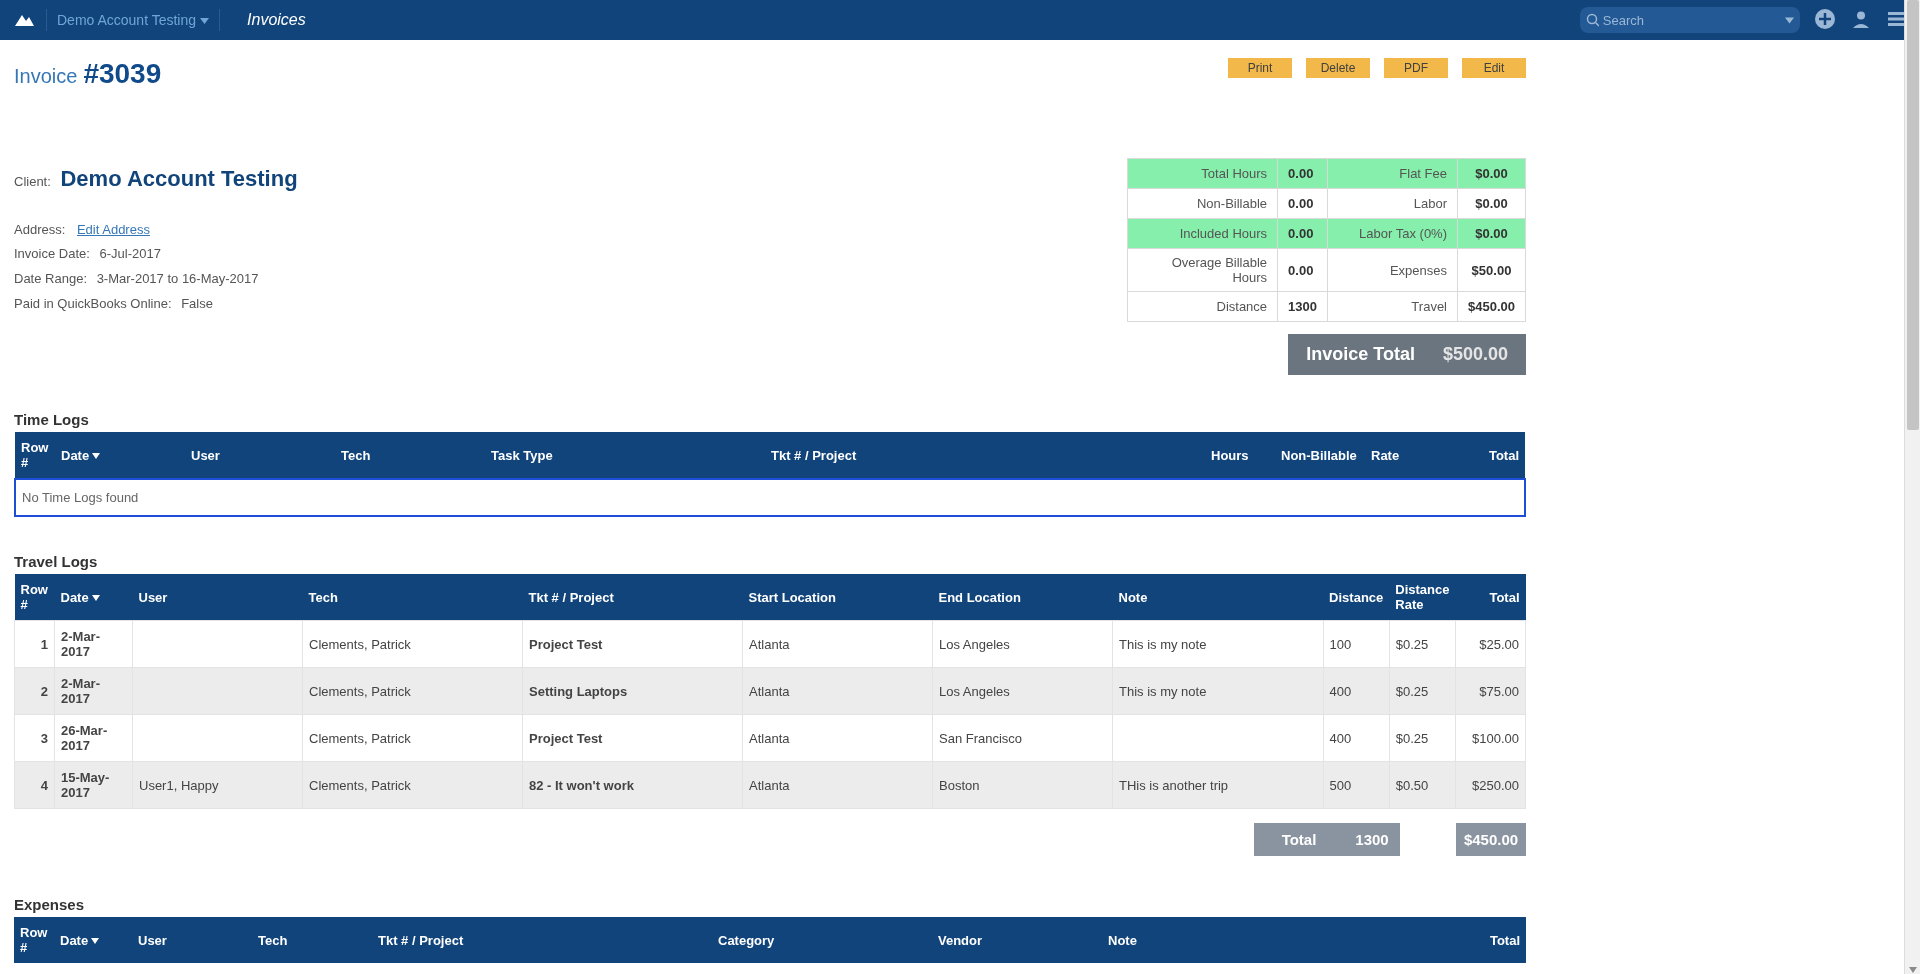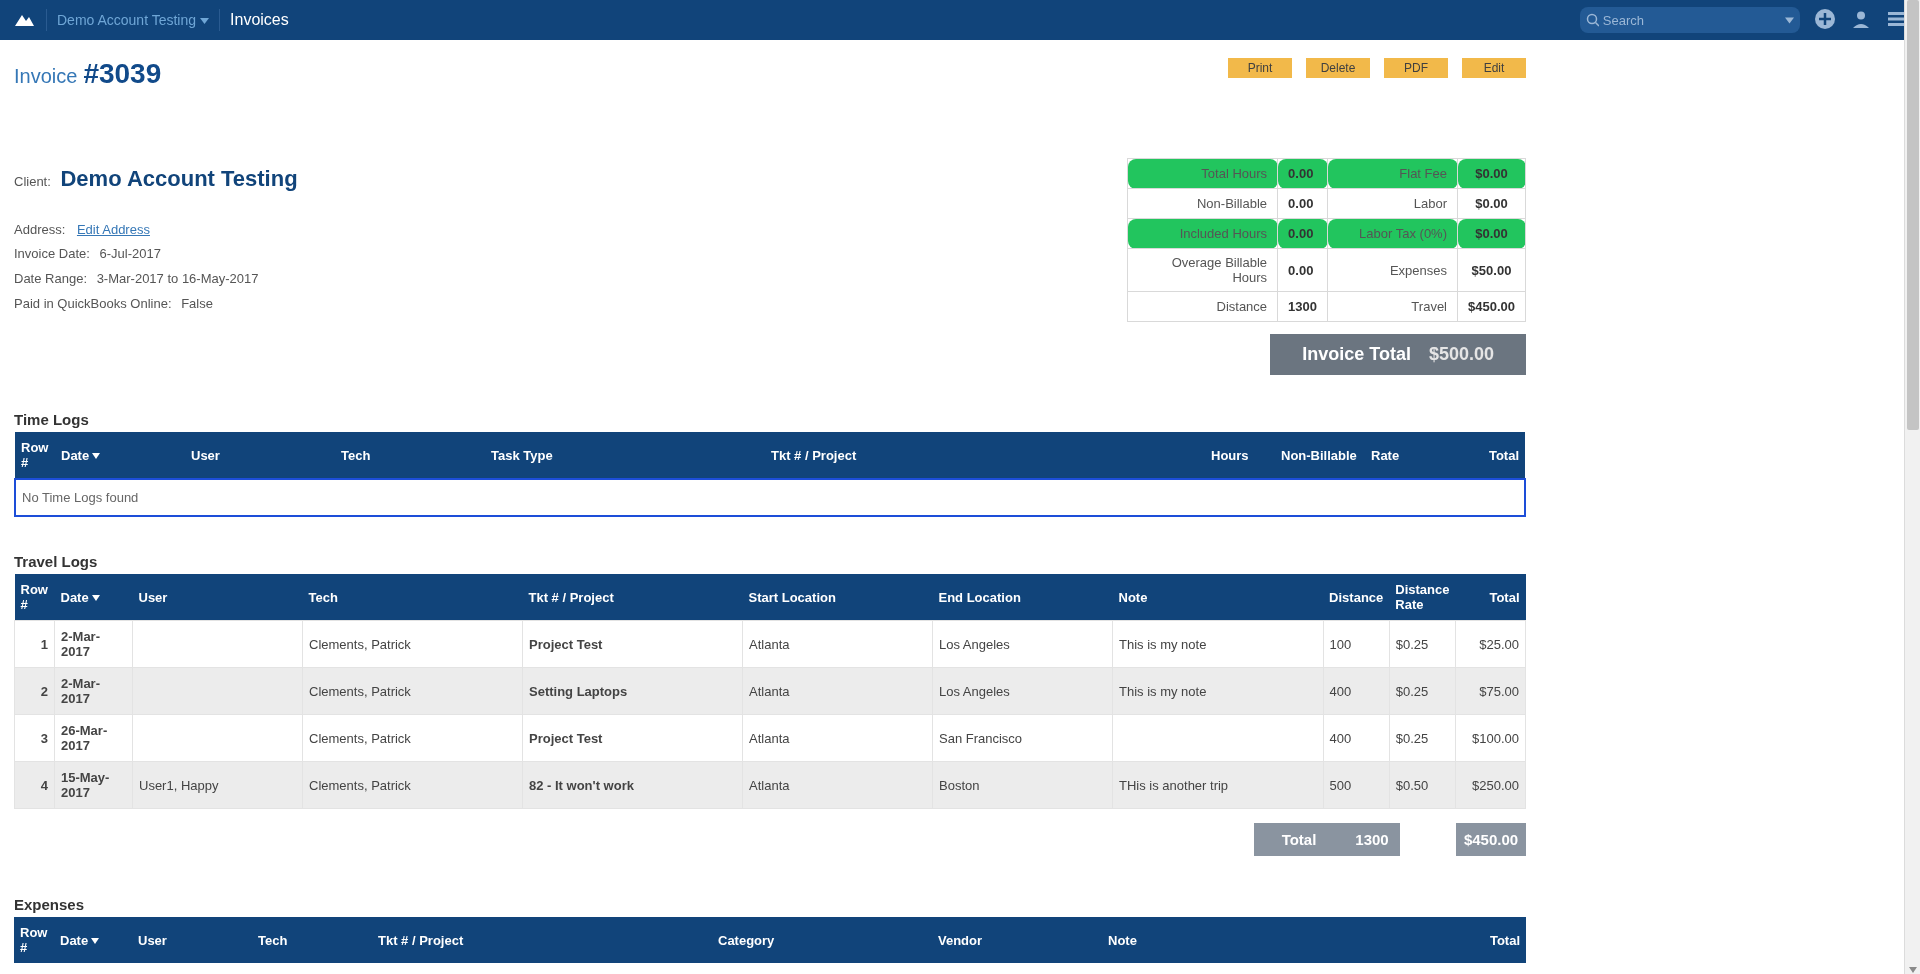--- a/index.html
+++ b/index.html
@@ -18,21 +18,21 @@
   width: 24px; height: 18px;
   display: inline-block;
 }
 .topnav .divider-v {
   width: 1px; height: 22px; background: #2a5b91; margin: 0 10px;
 }
 .topnav .acct {
   color: #6fa6d6; font-size: 14px; display: flex; align-items: center; gap: 4px;
 }
 .topnav .crumb {
-  color: #fff; font-size: 16px; margin-left: 0;
+  color: #fff; font-size: 16px; margin-left: 17px; font-style: italic;
 }
 .topnav .spacer { flex: 1; }
 .search-wrap {
   background: #235a95;
   width: 220px; height: 26px;
   display: flex; align-items: center;
   border-radius: 8px;
   padding: 0 6px;
   position: relative;
 }
@@ -90,31 +90,31 @@
 .summary-table td {
   border: 1px solid #d9d9d9;
   padding: 6px 10px;
   height: 30px;
   font-size: 13px;
 }
 .summary-table .lbl { text-align: right; color: #555; width: 150px; }
 .summary-table .val { width: 46px; text-align: left; font-weight: bold; color: #333; }
 .summary-table .lbl2 { text-align: right; color: #555; width: 130px; }
 .summary-table .val2 { width: 60px; text-align: center; font-weight: bold; color: #333; }
-.summary-table tr.alt td { background: #22c55e; border-radius: 8px; }
+.summary-table tr.alt td { background: #86efac; }
 
 .invoice-total {
   float: right;
   margin-top: 12px;
   background: #6b7580;
   color: #fff;
-  padding: 10px 32px;
+  padding: 10px 18px;
   font-size: 18px;
   font-weight: bold;
-  display: flex; gap: 18px; justify-content: flex-end;
+  display: flex; gap: 28px; justify-content: flex-end;
 }
 .invoice-total .amt { color: #e5e5e5; }
 
 
 .section-title {
   font-size: 15px;
   font-weight: bold;
   color: #333;
   margin-top: 24px;
   margin-bottom: 4px;

